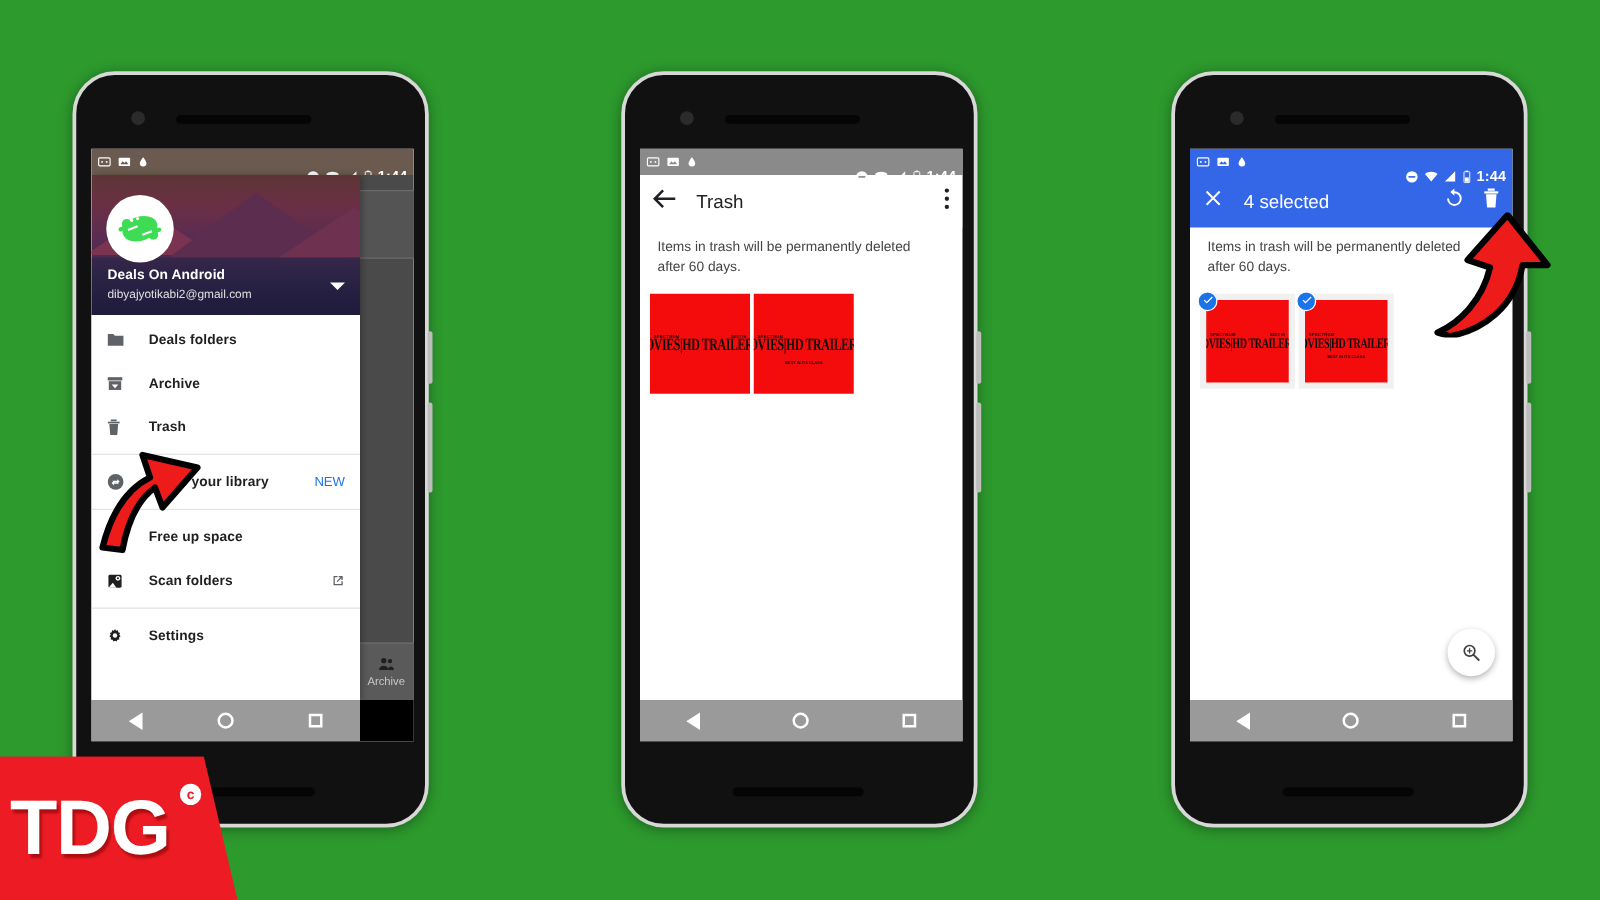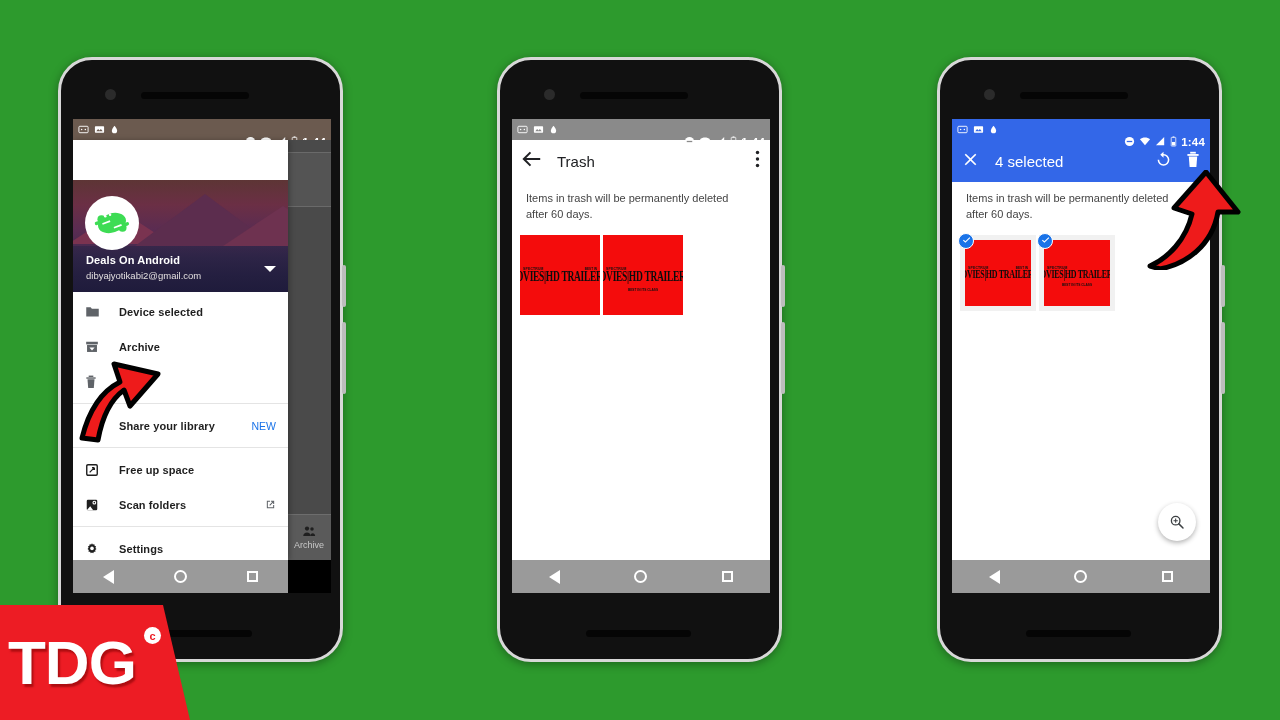--- a/index.html
+++ b/index.html
@@ -91,21 +91,20 @@
     position: absolute; left: 0; top: 21px;
     width: 215px; bottom: 33px;
     background: #ffffff; overflow: hidden;
     box-shadow: 2px 0 5px rgba(0,0,0,.25);
   }
   .drawer-header {
     position: relative; height: 112px;
     background:
       linear-gradient(180deg,#5d3535 0%, #6b2f45 22%, #5a2c52 45%, #3c2a4e 70%, #272447 100%);
     overflow: hidden;
-    margin-top: 40px;
   }
   .mtn1, .mtn2, .mtn3 {
     position: absolute; width: 0; height: 0; border-style: solid;
   }
   .mtn1 { left: -5px;  top: 30px; border-width: 0 52px 34px 52px;
           border-color: transparent transparent #7a3350 transparent; }
   .mtn2 { left: 62px;  top: 14px; border-width: 0 70px 52px 70px;
           border-color: transparent transparent #5c2d4e transparent; }
   .mtn3 { left: 150px; top: 26px; border-width: 0 60px 40px 60px;
           border-color: transparent transparent #6e3250 transparent; }
@@ -346,21 +345,21 @@
       </div>
 
       <div class="menu">
 
         <div class="m-item">
           <span class="m-ico">
             <svg width="15" height="13" viewBox="0 0 24 20">
                 <path d="M2 3h7l2 2.4h11V18H2z" fill="#5f6368"></path>
               </svg>
           </span>
-          <span class="m-label">Device selected</span>
+          <span class="m-label">Deals folders</span>
         </div>
 
         <div class="m-item">
           <span class="m-ico">
             <svg width="14" height="14" viewBox="0 0 24 24">
                 <rect x="2" y="3" width="20" height="4.5" fill="#5f6368"></rect>
                 <rect x="3.5" y="8.5" width="17" height="12" fill="#5f6368"></rect>
                 <path d="M12 18l-4.5-5h9z" fill="#ffffff"></path>
               </svg>
           </span>

